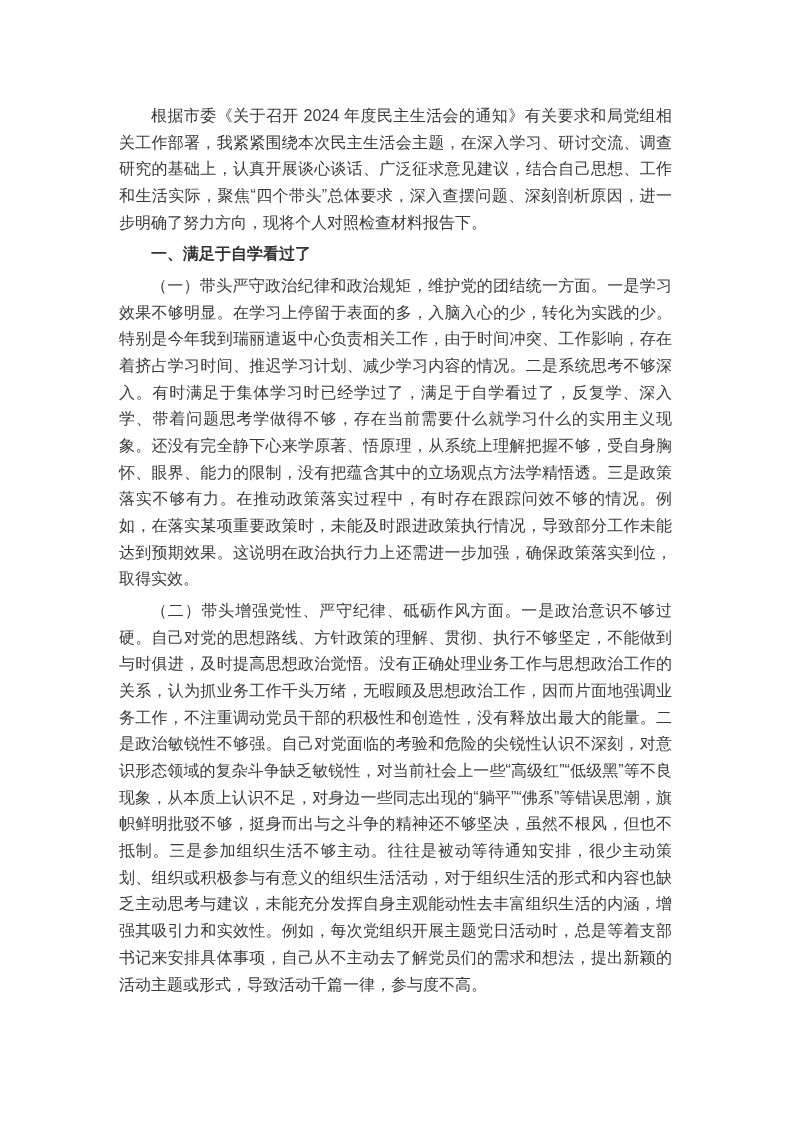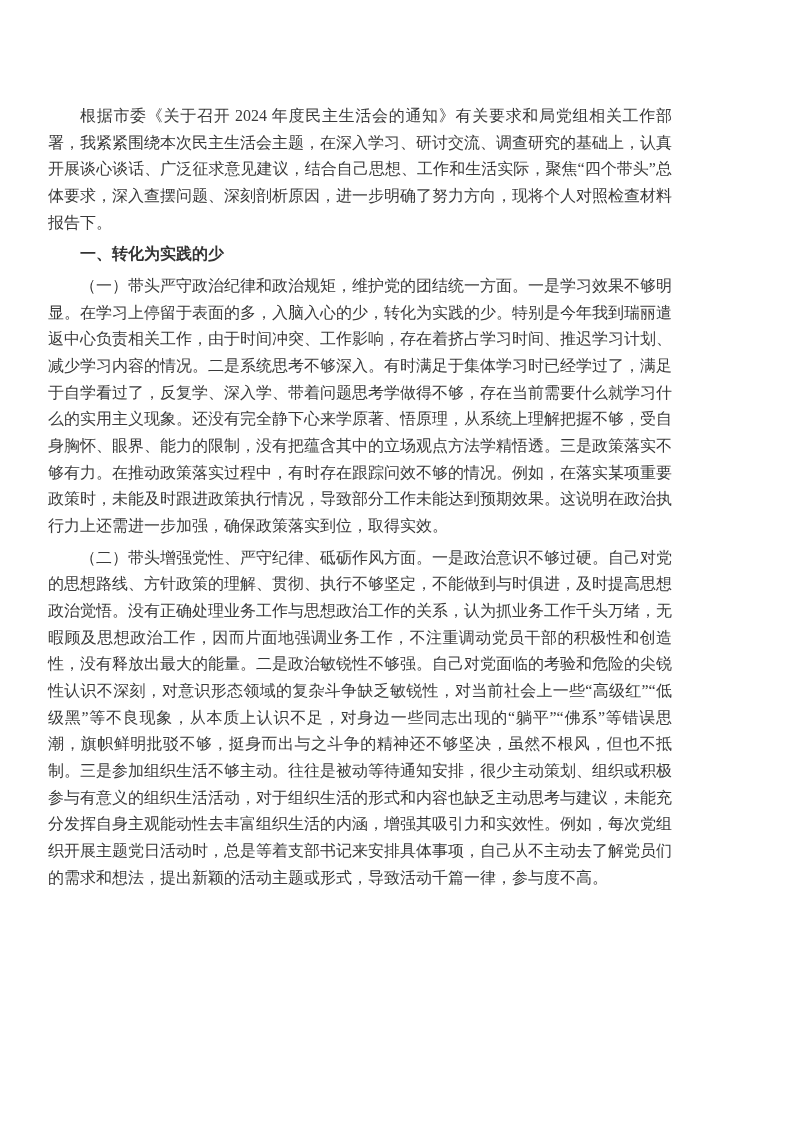--- a/index.html
+++ b/index.html
@@ -6,23 +6,23 @@
     margin: 0;
     padding: 0;
     background: #ffffff;
   }
   .page {
     position: relative;
     width: 793px;
     height: 1122px;
     background: #ffffff;
     box-sizing: border-box;
-    padding: 103px 121px 0 48px;
+    padding: 103px 121px 0 119px;
     overflow: hidden;
-    font-family: Liberation Serif, serif;
+    font-family: Liberation Sans, sans-serif;
     font-size: 16px;
     line-height: 26.67px;
     color: #3a3a3a;
     text-align: justify;
   }
   .para {
     margin: 0 0 5px 0;
     text-indent: 2em;
     word-break: break-all;
   }
@@ -34,18 +34,18 @@
     line-height: 26.67px;
     color: #333333;
   }
 </style>
 </head>
 <body>
 
 <div class="page">
   <p class="para">根据市委《关于召开 2024 年度民主生活会的通知》有关要求和局党组相关工作部署，我紧紧围绕本次民主生活会主题，在深入学习、研讨交流、调查研究的基础上，认真开展谈心谈话、广泛征求意见建议，结合自己思想、工作和生活实际，聚焦“四个带头”总体要求，深入查摆问题、深刻剖析原因，进一步明确了努力方向，现将个人对照检查材料报告下。</p>
 
-  <h2 class="heading">一、转化为实践的少</h2>
+  <h2 class="heading">一、满足于自学看过了</h2>
 
   <p class="para">（一）带头严守政治纪律和政治规矩，维护党的团结统一方面。一是学习效果不够明显。在学习上停留于表面的多，入脑入心的少，转化为实践的少。特别是今年我到瑞丽遣返中心负责相关工作，由于时间冲突、工作影响，存在着挤占学习时间、推迟学习计划、减少学习内容的情况。二是系统思考不够深入。有时满足于集体学习时已经学过了，满足于自学看过了，反复学、深入学、带着问题思考学做得不够，存在当前需要什么就学习什么的实用主义现象。还没有完全静下心来学原著、悟原理，从系统上理解把握不够，受自身胸怀、眼界、能力的限制，没有把蕴含其中的立场观点方法学精悟透。三是政策落实不够有力。在推动政策落实过程中，有时存在跟踪问效不够的情况。例如，在落实某项重要政策时，未能及时跟进政策执行情况，导致部分工作未能达到预期效果。这说明在政治执行力上还需进一步加强，确保政策落实到位，取得实效。</p>
 
   <p class="para">（二）带头增强党性、严守纪律、砥砺作风方面。一是政治意识不够过硬。自己对党的思想路线、方针政策的理解、贯彻、执行不够坚定，不能做到与时俱进，及时提高思想政治觉悟。没有正确处理业务工作与思想政治工作的关系，认为抓业务工作千头万绪，无暇顾及思想政治工作，因而片面地强调业务工作，不注重调动党员干部的积极性和创造性，没有释放出最大的能量。二是政治敏锐性不够强。自己对党面临的考验和危险的尖锐性认识不深刻，对意识形态领域的复杂斗争缺乏敏锐性，对当前社会上一些“高级红”“低级黑”等不良现象，从本质上认识不足，对身边一些同志出现的“躺平”“佛系”等错误思潮，旗帜鲜明批驳不够，挺身而出与之斗争的精神还不够坚决，虽然不根风，但也不抵制。三是参加组织生活不够主动。往往是被动等待通知安排，很少主动策划、组织或积极参与有意义的组织生活活动，对于组织生活的形式和内容也缺乏主动思考与建议，未能充分发挥自身主观能动性去丰富组织生活的内涵，增强其吸引力和实效性。例如，每次党组织开展主题党日活动时，总是等着支部书记来安排具体事项，自己从不主动去了解党员们的需求和想法，提出新颖的活动主题或形式，导致活动千篇一律，参与度不高。</p>
 </div>
 
 </body></html>

